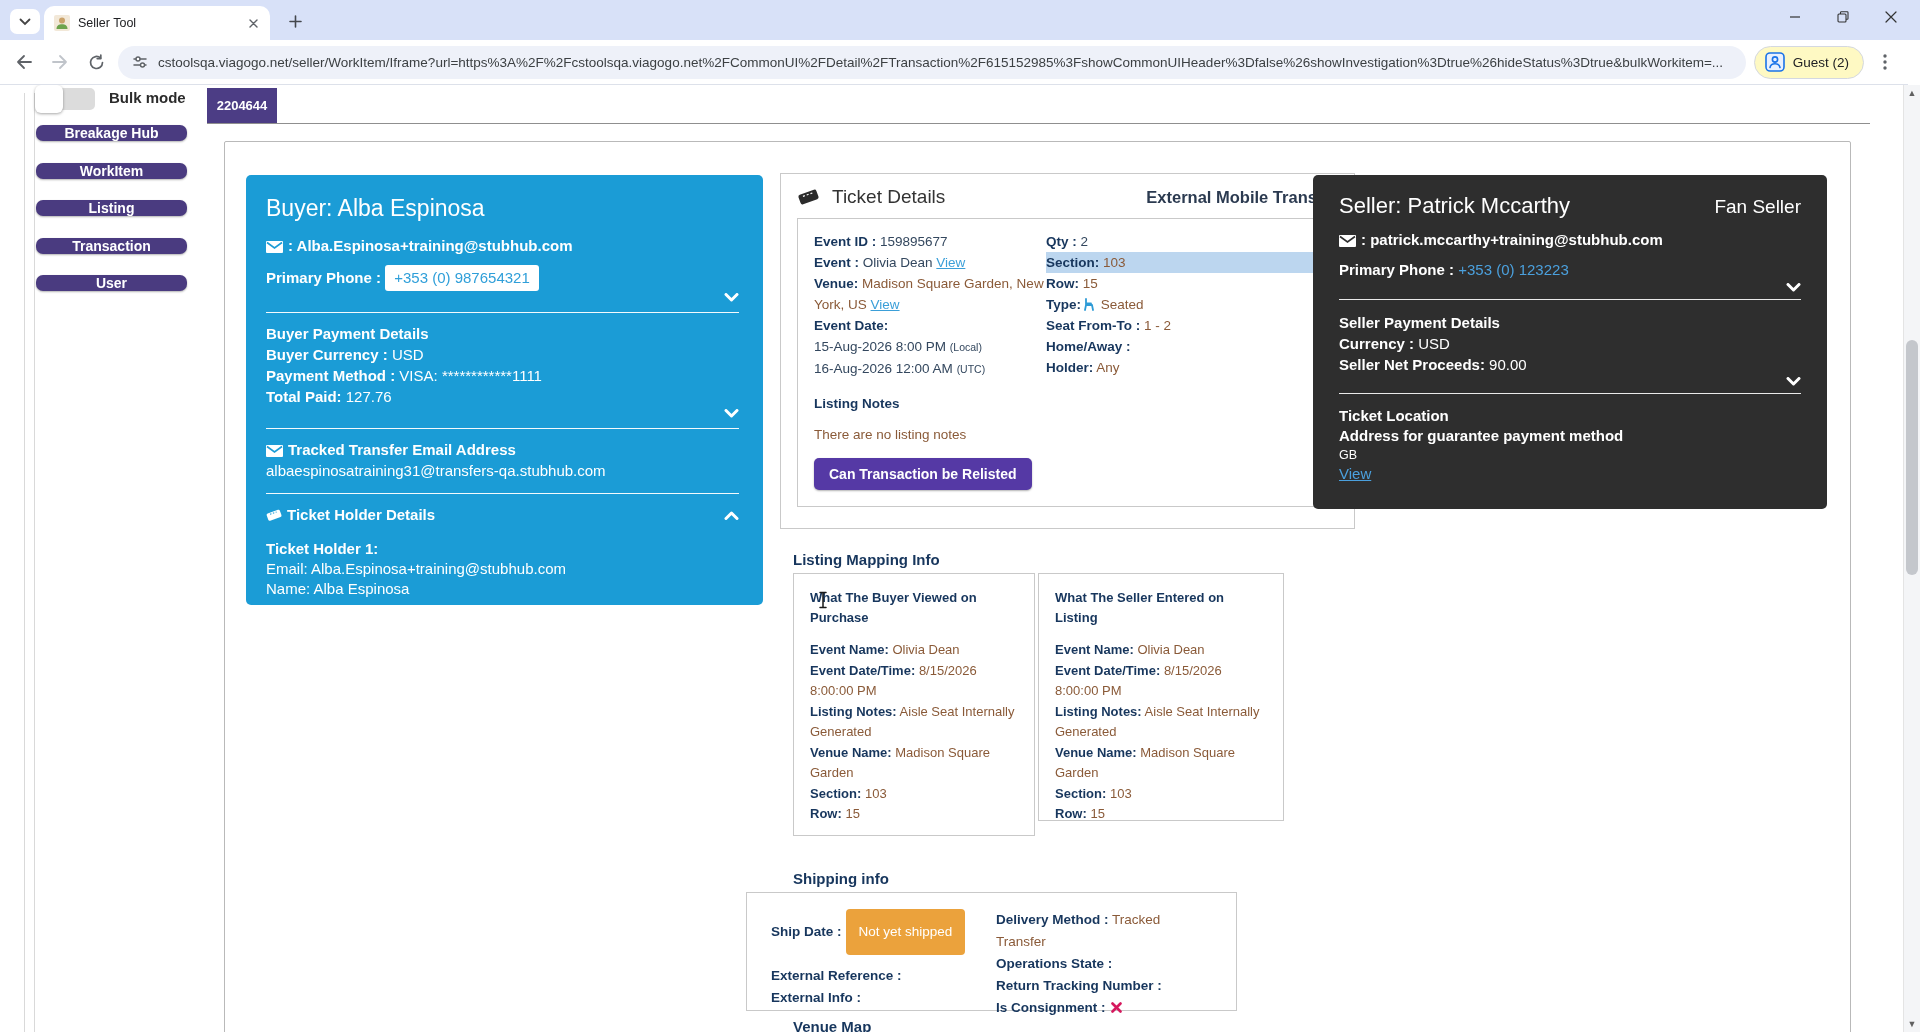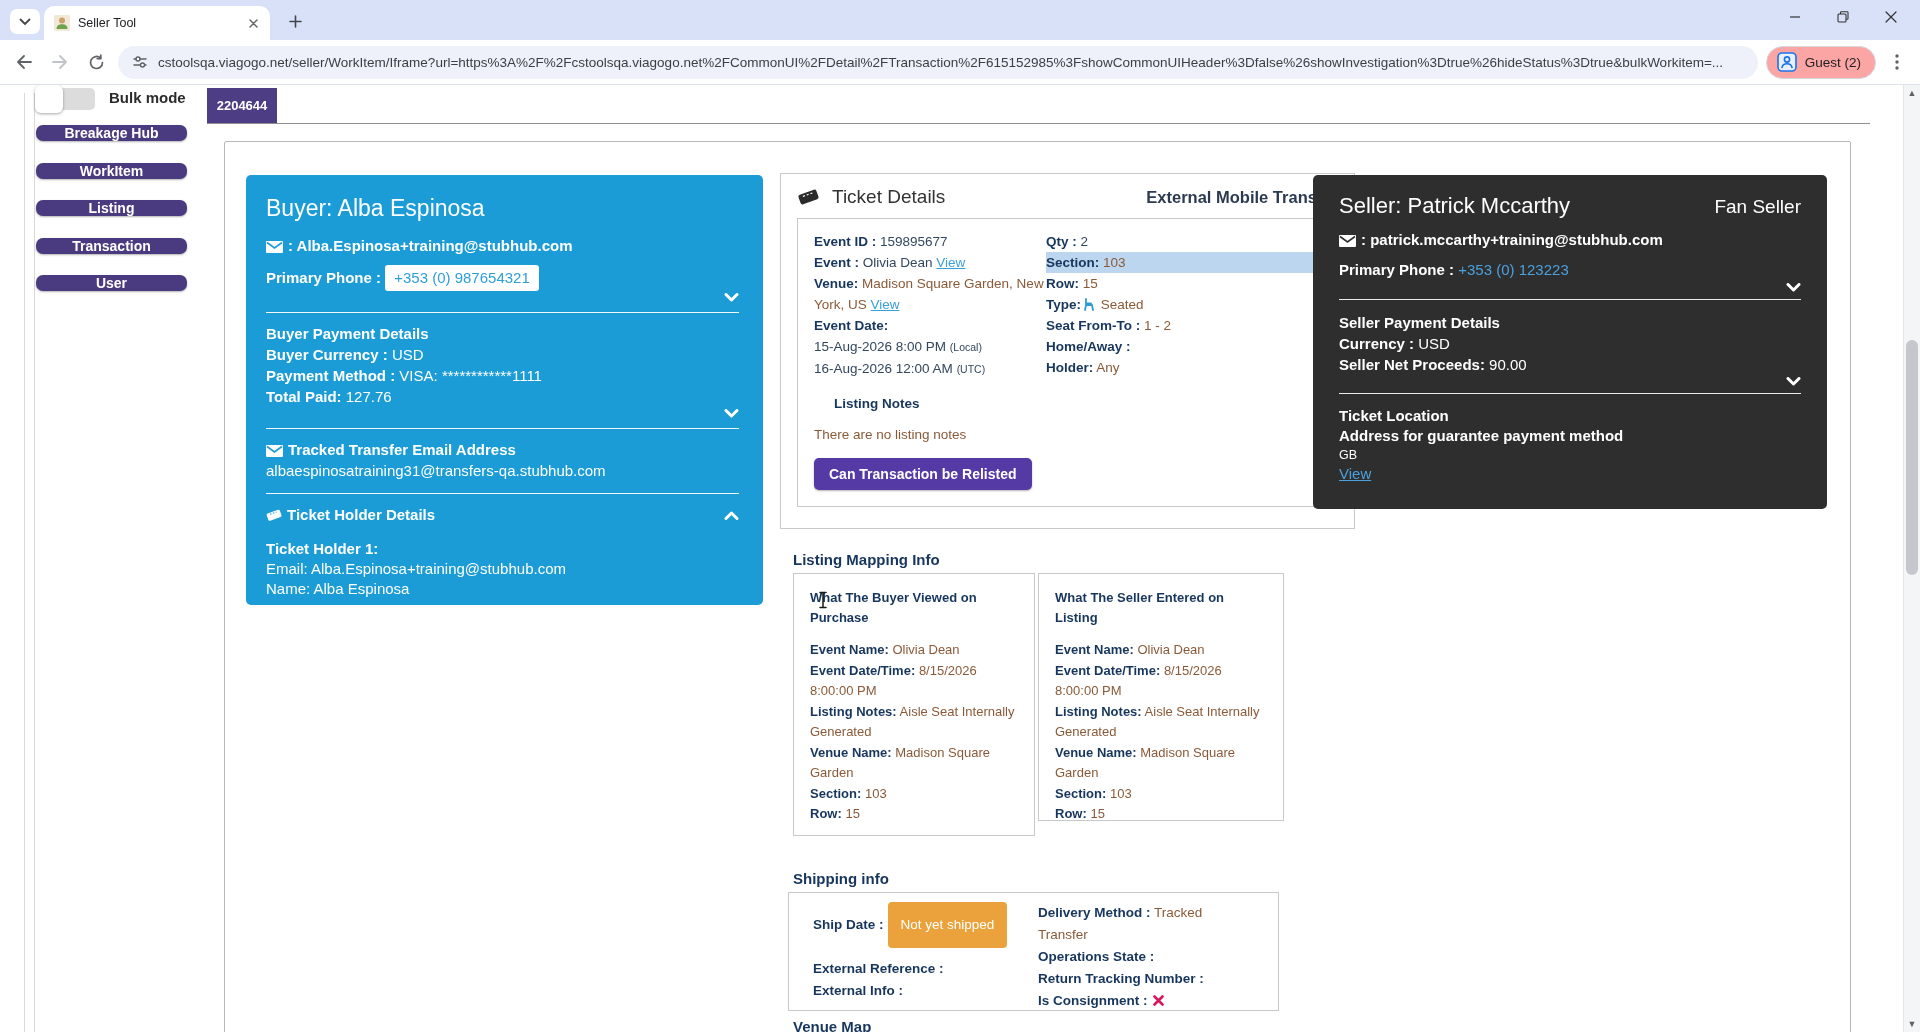--- a/index.html
+++ b/index.html
@@ -11,25 +11,25 @@
   .tabstrip { position:absolute; top:0; left:0; right:0; height:40px; background:#d8e1f8; }
   .tab-list-btn { position:absolute; left:10px; top:9px; width:30px; height:25px; background:#fff; border:none; border-radius:7px; display:flex; align-items:center; justify-content:center; cursor:pointer; }
   .tab { position:absolute; left:44px; top:6px; width:226px; height:34px; background:#fff; border-radius:10px 10px 0 0; display:flex; align-items:center; padding:0 8px 0 10px; }
   .favicon { width:16px; height:16px; margin-right:8px; flex:0 0 auto; }
   .tab-title { font-size:12.5px; color:#202124; flex:1; white-space:nowrap; overflow:hidden; }
   .tab-close { border:none; background:transparent; width:18px; height:18px; display:flex; align-items:center; justify-content:center; cursor:pointer; border-radius:50%; }
   .new-tab-btn { position:absolute; left:282px; top:9px; width:26px; height:24px; border:none; background:transparent; display:flex; align-items:center; justify-content:center; cursor:pointer; }
   .win-controls { position:absolute; right:6px; top:0; height:34px; display:flex; align-items:center; gap:26px; padding-right:12px; }
   .win-btn { border:none; background:transparent; width:22px; height:22px; display:flex; align-items:center; justify-content:center; cursor:pointer; }
 
-  .toolbar { position:absolute; top:40px; left:0; right:0; height:45px; background:#fff; display:flex; align-items:center; padding:0 10px; gap:8px; border-bottom:1px solid #dde1ea; }
+  .toolbar { position:absolute; top:40px; left:0; right:12px; height:45px; background:#fff; display:flex; align-items:center; padding:0 10px; gap:8px; border-bottom:1px solid #dde1ea; }
   .nav-btn { border:none; background:transparent; width:28px; height:28px; display:flex; align-items:center; justify-content:center; cursor:pointer; flex:0 0 auto; }
   .urlbar { flex:1; height:33px; background:#eef1f9; border-radius:17px; display:flex; align-items:center; padding:0 14px; gap:10px; overflow:hidden; cursor:text; }
   .url-text { font-size:13.5px; color:#3c4043; white-space:nowrap; overflow:hidden; }
-  .profile-pill { flex:0 0 auto; height:33px; border:1px solid #d4d8e0; border-radius:17px; background:#fca5a5; display:flex; align-items:center; gap:8px; padding:0 14px 0 10px; cursor:pointer; }
+  .profile-pill { flex:0 0 auto; height:33px; border:1px solid #d4d8e0; border-radius:17px; background:#fef9c3; display:flex; align-items:center; gap:8px; padding:0 14px 0 10px; cursor:pointer; }
   .profile-label { font-size:13.5px; color:#202124; }
   .kebab-btn { border:none; background:transparent; width:26px; height:28px; display:flex; align-items:center; justify-content:center; cursor:pointer; flex:0 0 auto; }
 
   
   .content { position:absolute; top:85px; left:0; right:0; bottom:0; background:#fff; overflow:hidden; }
 
   .left-strip { position:absolute; left:24px; top:8px; bottom:0; width:11px; background:#fff; border-left:1px solid #d9d9d9; border-right:1px solid #d9d9d9; }
 
   .vscrollbar { position:absolute; right:0; top:0; bottom:0; width:17px; background:#f4f5f7; border-left:1px solid #e4e4e4; }
   .vscrollbar .arrow { position:absolute; left:0; width:16px; text-align:center; font-size:9px; color:#606060; cursor:pointer; }
@@ -80,35 +80,35 @@
   .tp-inner { margin:0 16px; border:1px solid #c9c9c9; padding:12px 16px 16px; }
   .tp-grid { display:grid; grid-template-columns:232px 1fr; }
   .fld { font-size:13.5px; line-height:21px; }
   .lab { font-weight:bold; color:#17365d; }
   .val-dark { color:#33475e; }
   .val-brown { color:#8a5a38; }
   .tz { font-size:10.5px; color:#33475e; }
   .view-link { color:#3b9fd8; text-decoration:underline; cursor:pointer; }
   .hl-section { background:#bcd6ef; }
   .chair-ic { display:inline-block; vertical-align:-2px; margin:0 2px; }
-  .ln-head { margin-top:16px; font-size:13.5px;margin-left:20px; }
+  .ln-head { margin-top:16px; font-size:13.5px; }
   .ln-empty { margin-top:16px; font-size:13.5px; }
   .relist-btn { margin-top:16px; display:inline-block; background:#5539a5; color:#fff; border:none; border-radius:5px; padding:8px 15px; font-family:"Liberation Sans", sans-serif; font-size:14px; font-weight:bold; cursor:pointer; box-shadow:0 1px 2px rgba(0,0,0,0.3); }
 
   
   .section-heading { position:absolute; font-size:15px; font-weight:bold; color:#17365d; }
   .map-heading { left:793px; top:466px; }
   .map-box { position:absolute; border:1px solid #c9c9c9; background:#fff; padding:14px 16px; font-size:13px; line-height:20.5px; }
   .map-box-buyer { left:793px; top:488px; width:242px; height:263px; }
   .map-box-seller { left:1038px; top:488px; width:246px; height:248px; }
   .map-title { font-weight:bold; color:#17365d; font-size:13px; line-height:20px; margin-bottom:12px; }
 
   
   .ship-heading { left:793px; top:785px; }
-  .ship-box { position:absolute; left:788px; top:807px; width:491px; height:119px; border:1px solid #c9c9c9; background:#fff; padding:9px 24px; }
+  .ship-box { position:absolute; left:746px; top:807px; width:491px; height:119px; border:1px solid #c9c9c9; background:#fff; padding:16px 24px; }
   .ship-grid { display:grid; grid-template-columns:225px 1fr; }
   .ship-fld { font-size:13.5px; line-height:22px; }
   .ship-badge { display:inline-block; background:#eba23c; color:#fff; border-radius:4px; padding:7px 13px; font-size:13.5px; margin-left:4px; }
   .ship-date-row { margin-bottom:10px; line-height:32px; }
   .x-ic { display:inline-block; vertical-align:-1px; margin-left:5px; }
 
   .venue-heading { left:793px; top:933px; }
 
   .ibeam { position:absolute; left:818px; top:506px; }
 

